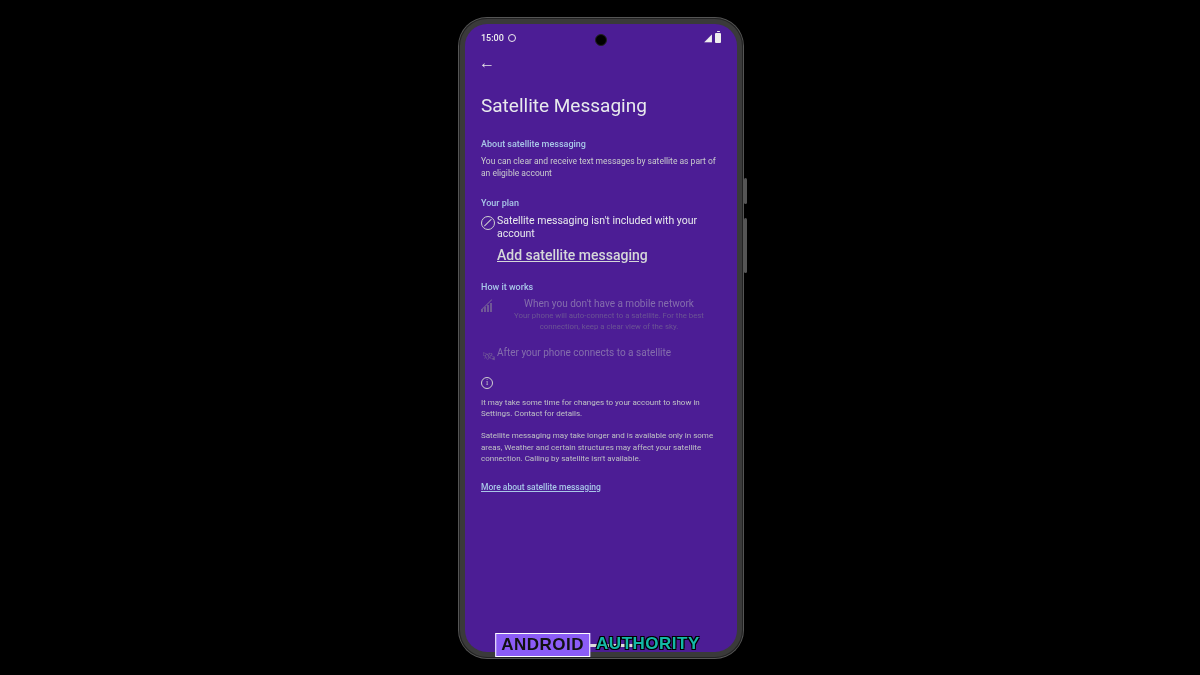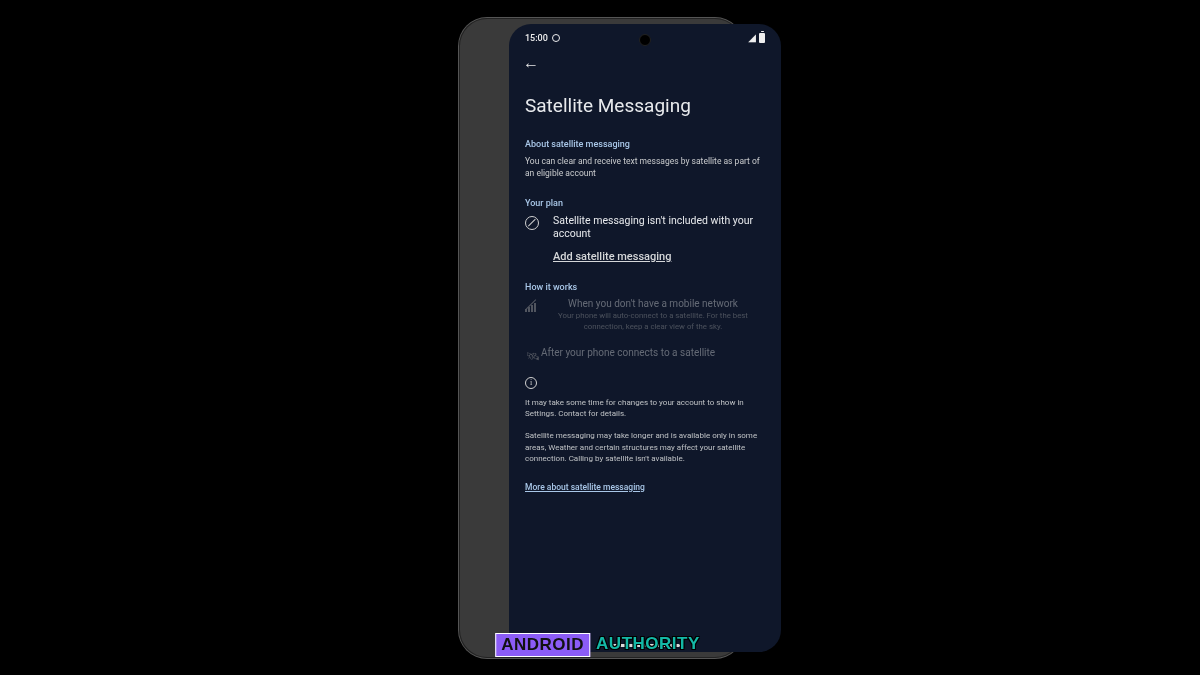--- a/index.html
+++ b/index.html
@@ -18,25 +18,24 @@
     width: 284px;
     height: 640px;
     background: #3a3a3a;
     border-radius: 28px;
     padding: 6px;
     box-shadow: 0 0 0 1px #555, inset 0 0 0 1px #222;
   }
   .phone-inner {
     width: 100%;
     height: 100%;
-    background: #0f172a;
+    background: #4c1d95;
     border-radius: 22px;
     position: relative;
     overflow: hidden;
-    margin-left: 44px;
   }
   .side-button {
     position: absolute;
     right: -4px;
     width: 3px;
     background: #555;
     border-radius: 2px;
   }
   .sb1 { top: 160px; height: 26px; }
   .sb2 { top: 200px; height: 55px; }
@@ -103,21 +102,20 @@
   }
   .section-body {
     font-size: 8.5px;
     color: #c9cbcd;
     line-height: 1.45;
     margin-bottom: 18px;
   }
   .plan-row {
     display: flex;
     align-items: flex-start;
-    gap: 12px;
     margin-bottom: 18px;
   }
   .plan-icon {
     flex: 0 0 16px;
     padding-top: 2px;
   }
   .prohibit {
     width: 14px; height: 14px; border: 1.4px solid #d0d0d0; border-radius: 50%;
     position: relative;
   }
@@ -125,21 +123,21 @@
     content:""; position:absolute; left:1px; top:5.5px; width:10px; height:1.4px;
     background:#d0d0d0; transform: rotate(-45deg);
   }
   .plan-text .plan-title {
     font-size: 10.5px;
     color: #e8eaed;
     line-height: 1.3;
     margin-bottom: 4px;
   }
   .plan-link {
-    font-size: 11px;
+    font-size: 14px;
     color: #d5d7d9;
     text-decoration: underline;
     cursor: pointer;
     font-weight: 500;
   }
   .how-row {
     display: flex;
     align-items: flex-start;
     margin-bottom: 14px;
     opacity: 0.48;

